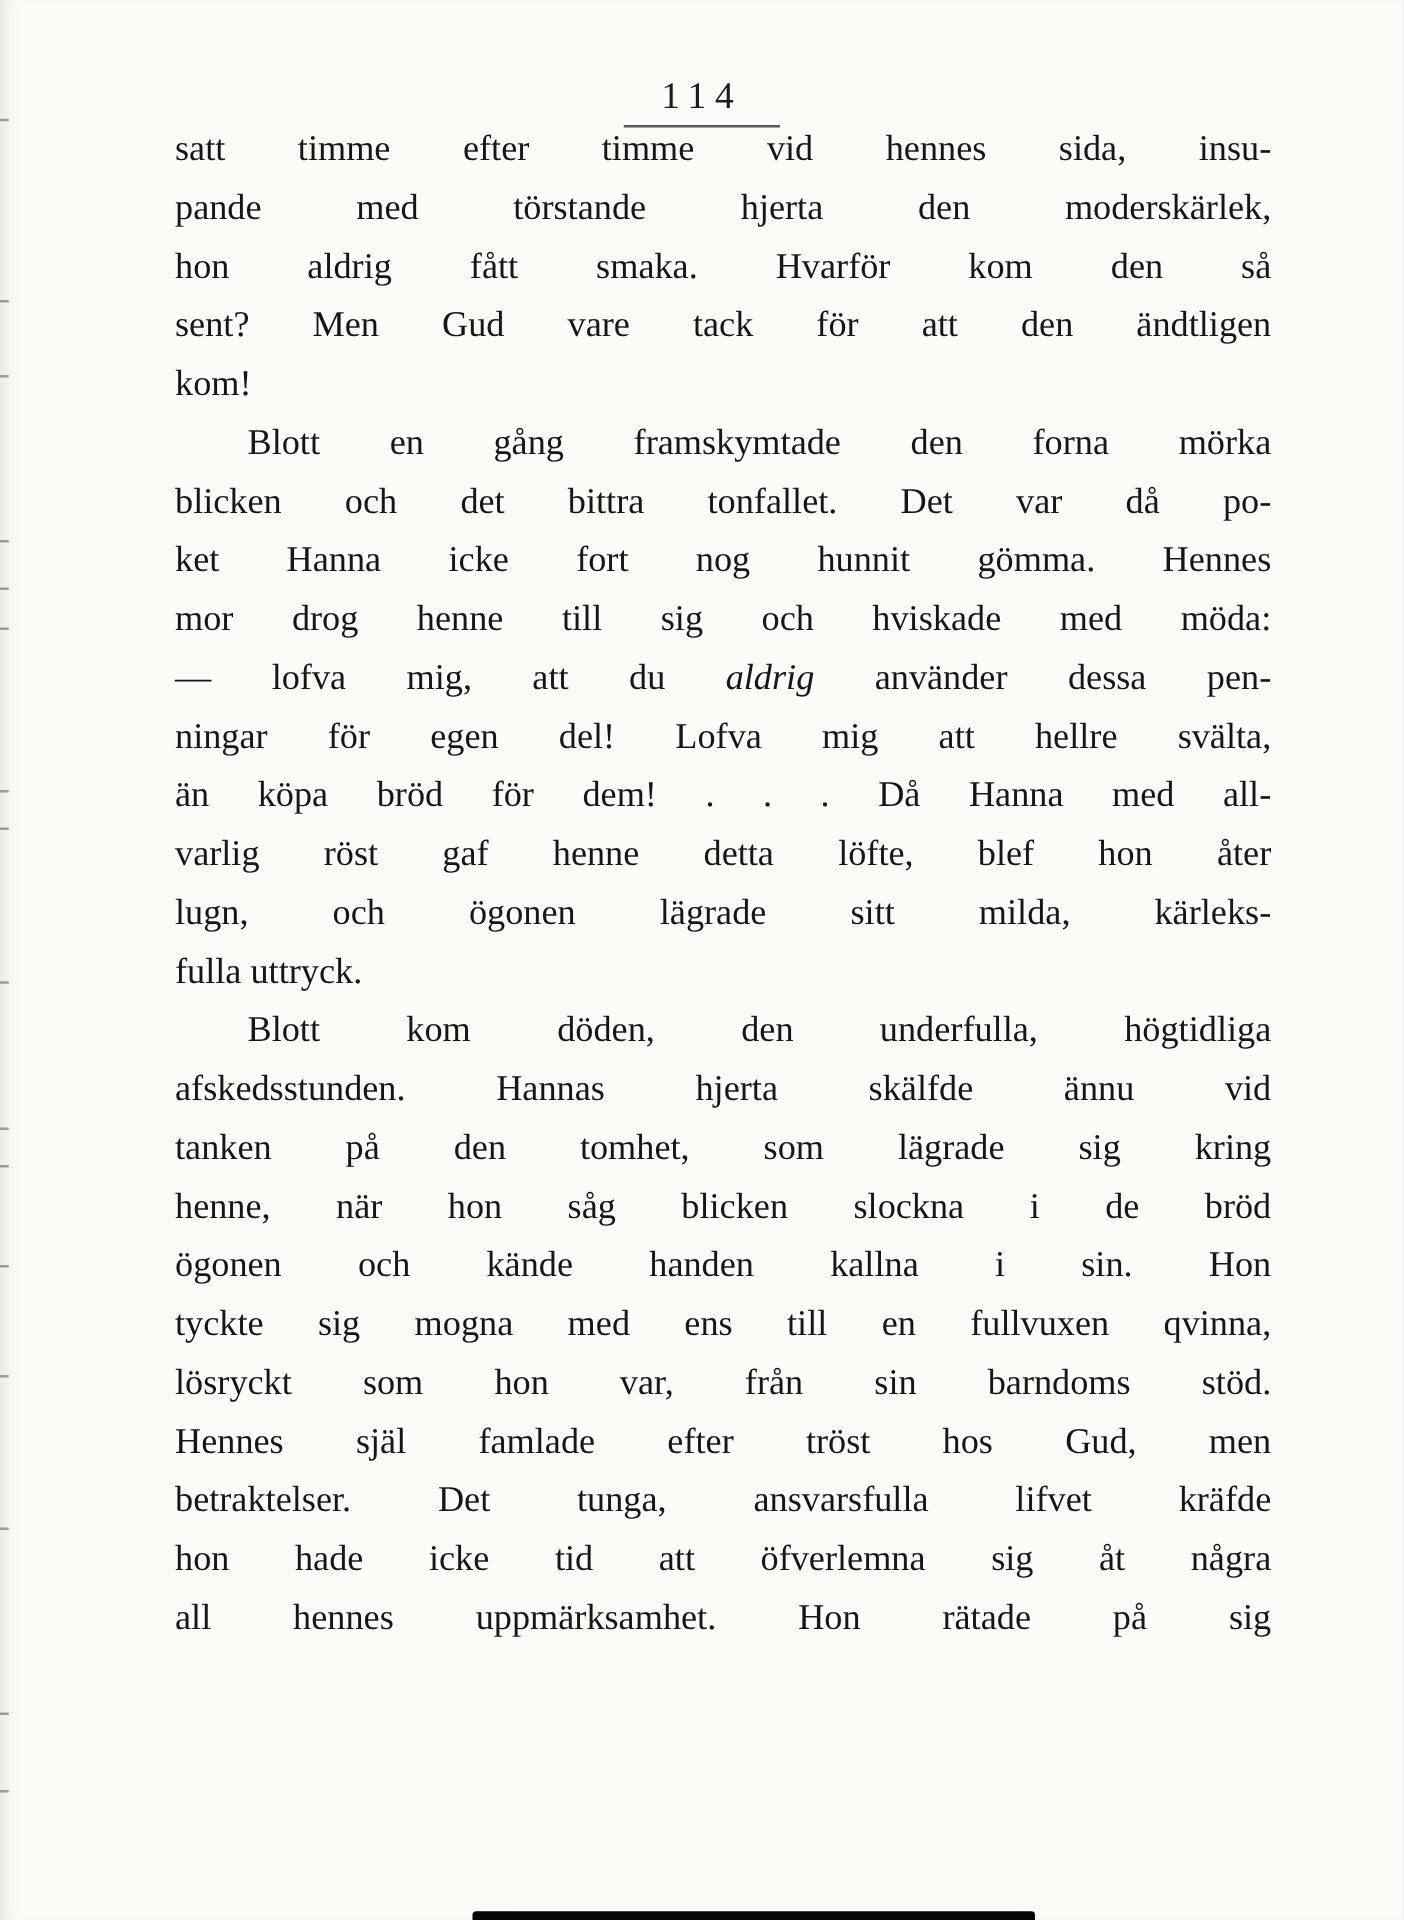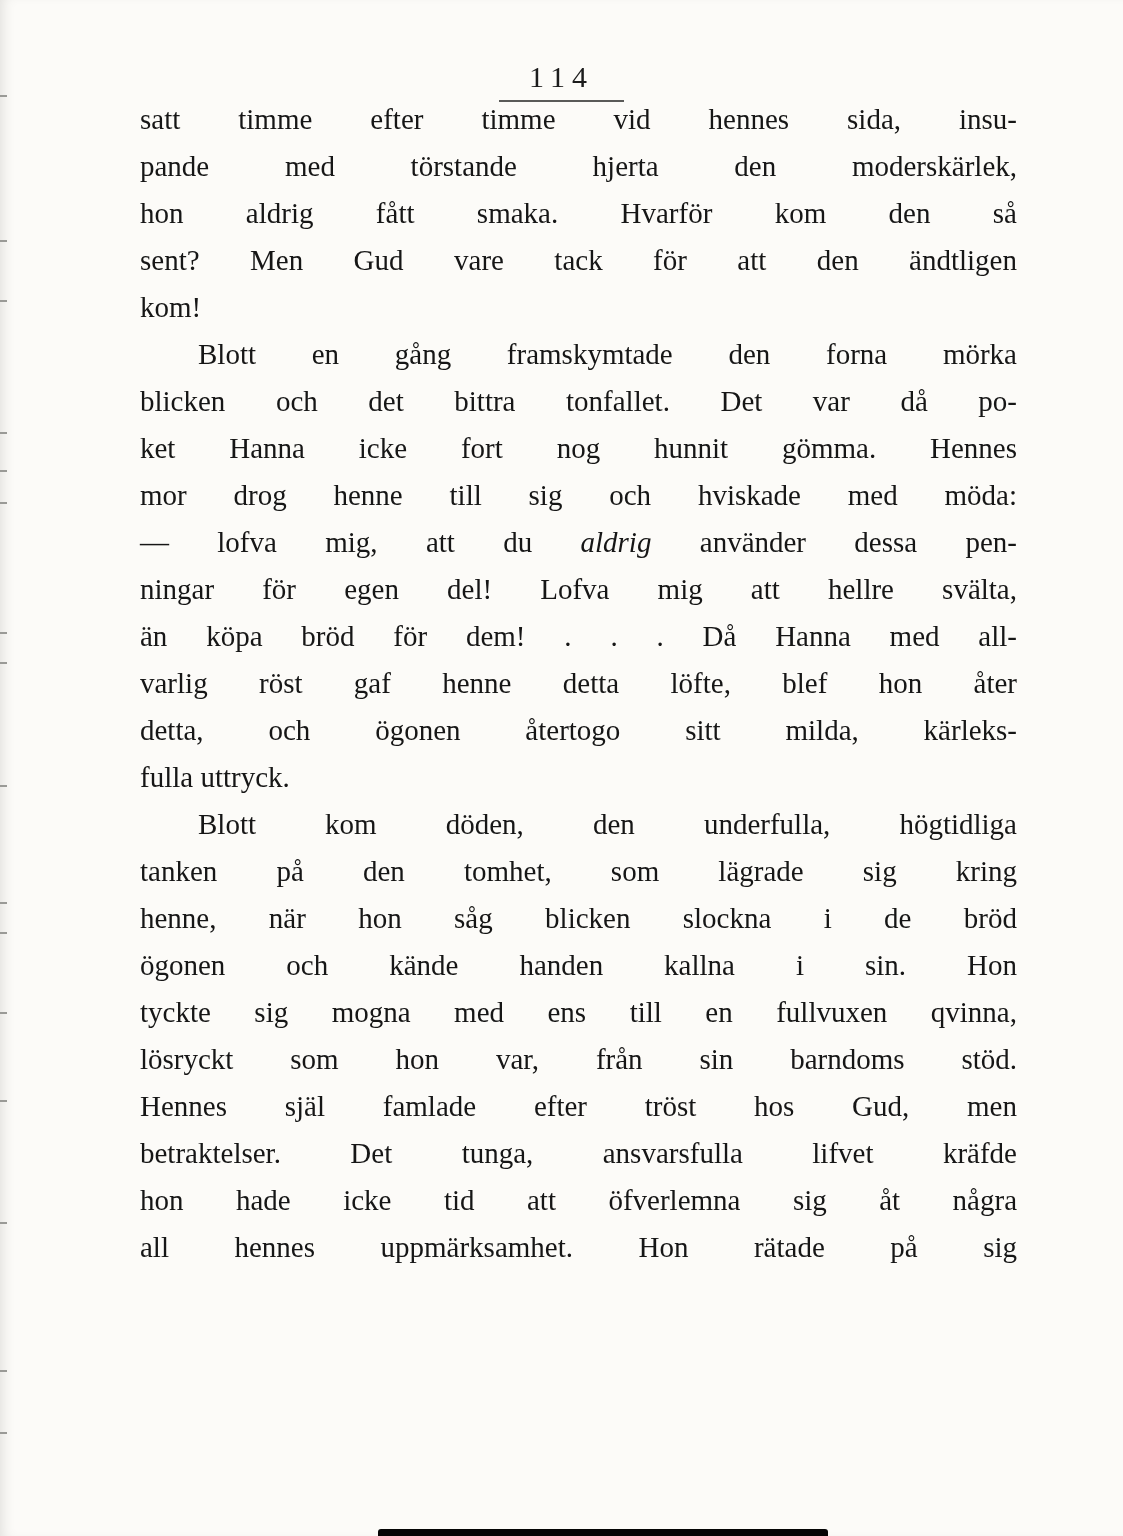--- a/index.html
+++ b/index.html
@@ -103,26 +103,27 @@
 
     <div class="para">
       <div class="line indent">Blott en gång framskymtade den forna mörka</div>
       <div class="line">blicken och det bittra tonfallet. Det var då po-</div>
       <div class="line">ket Hanna icke fort nog hunnit gömma. Hennes</div>
       <div class="line">mor drog henne till sig och hviskade med möda:</div>
       <div class="line"><span>— lofva mig, att du </span><span class="em">aldrig</span><span> använder dessa pen-</span></div>
       <div class="line">ningar för egen del! Lofva mig att hellre svälta,</div>
       <div class="line">än köpa bröd för dem! . . . Då Hanna med all-</div>
       <div class="line">varlig röst gaf henne detta löfte, blef hon åter</div>
-      <div class="line">detta, och ögonen återtogo sitt milda, kärleks-</div>
+      <div class="line">lugn, och ögonen lägrade sitt milda, kärleks-</div>
       <div class="line last">fulla uttryck.</div>
     </div>
 
     <div class="para">
       <div class="line indent">Blott kom döden, den underfulla, högtidliga</div>
+      <div class="line">afskedsstunden. Hannas hjerta skälfde ännu vid</div>
       <div class="line">tanken på den tomhet, som lägrade sig kring</div>
       <div class="line">henne, när hon såg blicken slockna i de bröd</div>
       <div class="line">ögonen och kände handen kallna i sin. Hon</div>
       <div class="line">tyckte sig mogna med ens till en fullvuxen qvinna,</div>
       <div class="line">lösryckt som hon var, från sin barndoms stöd.</div>
       <div class="line">Hennes själ famlade efter tröst hos Gud, men</div>
       <div class="line">betraktelser. Det tunga, ansvarsfulla lifvet kräfde</div>
       <div class="line">hon hade icke tid att öfverlemna sig åt några</div>
       <div class="line">all hennes uppmärksamhet. Hon rätade på sig</div>
     </div>

